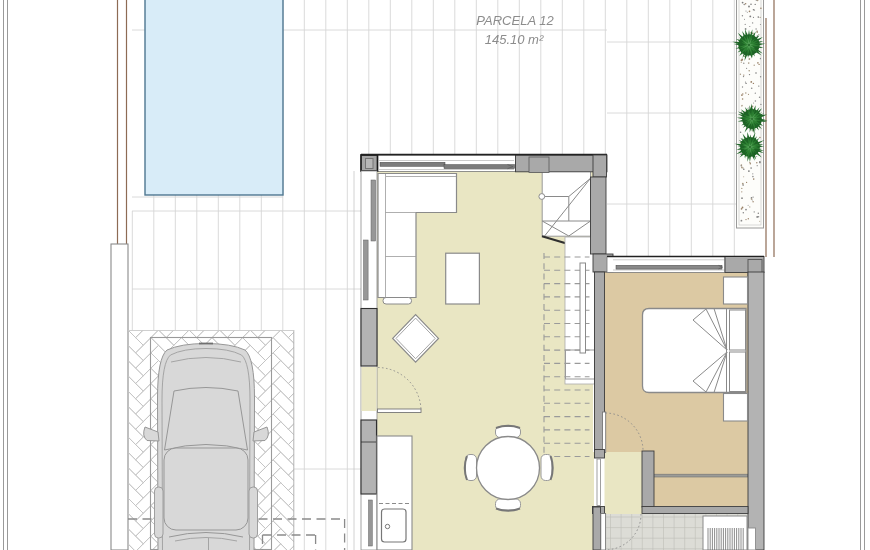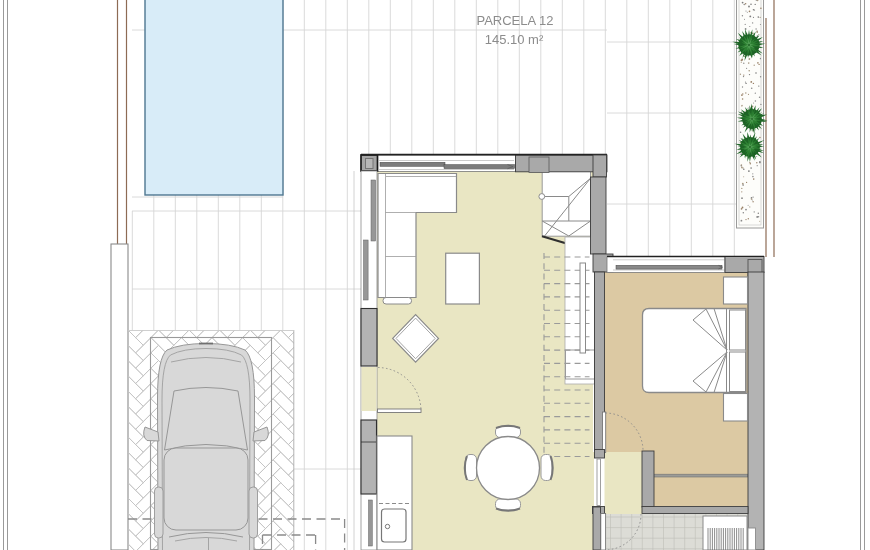--- a/index.html
+++ b/index.html
@@ -1,16 +1,16 @@
 <!DOCTYPE html>
 <html><head>
 <meta charset="utf-8">
 <style>
 html,body{margin:0;padding:0;background:#ffffff;}
-#plan{position:relative;width:870px;height:550px;overflow:hidden;font-family:"Liberation Sans",sans-serif;}
+#plan{position:relative;width:870px;height:550px;overflow:hidden;font-family:"Liberation Sans",sans-serif;font-style:italic;}
 </style>
 </head>
 <body>
 
 <div id="plan">
 <svg width="870" height="550" viewBox="0 0 870 550">
 <defs>
 <clipPath id="deckL">
           <rect x="145" y="0" width="217" height="211"></rect>
           <rect x="128" y="211" width="234" height="119"></rect>

